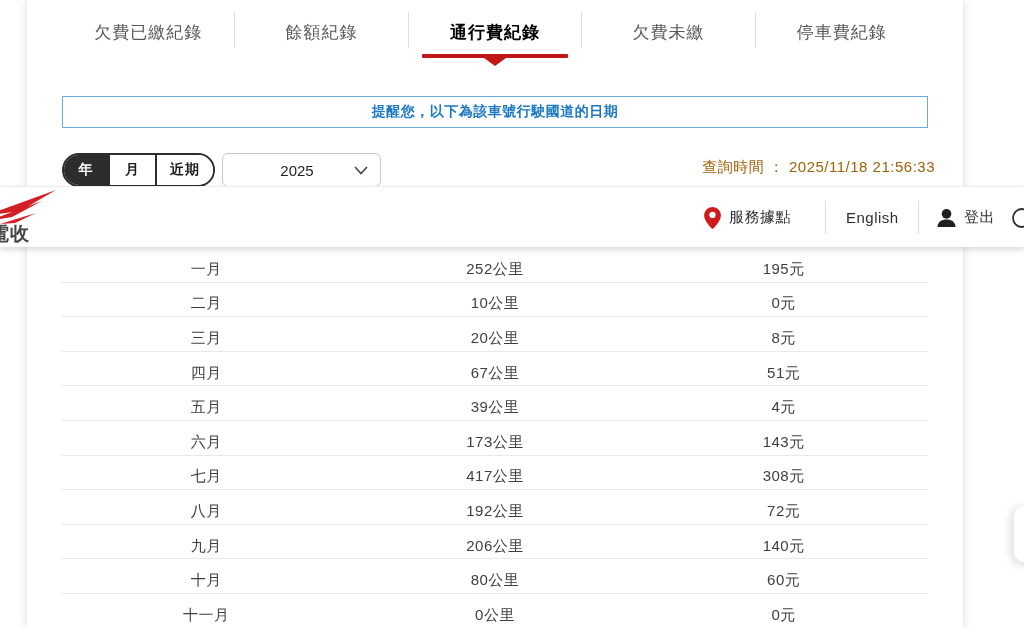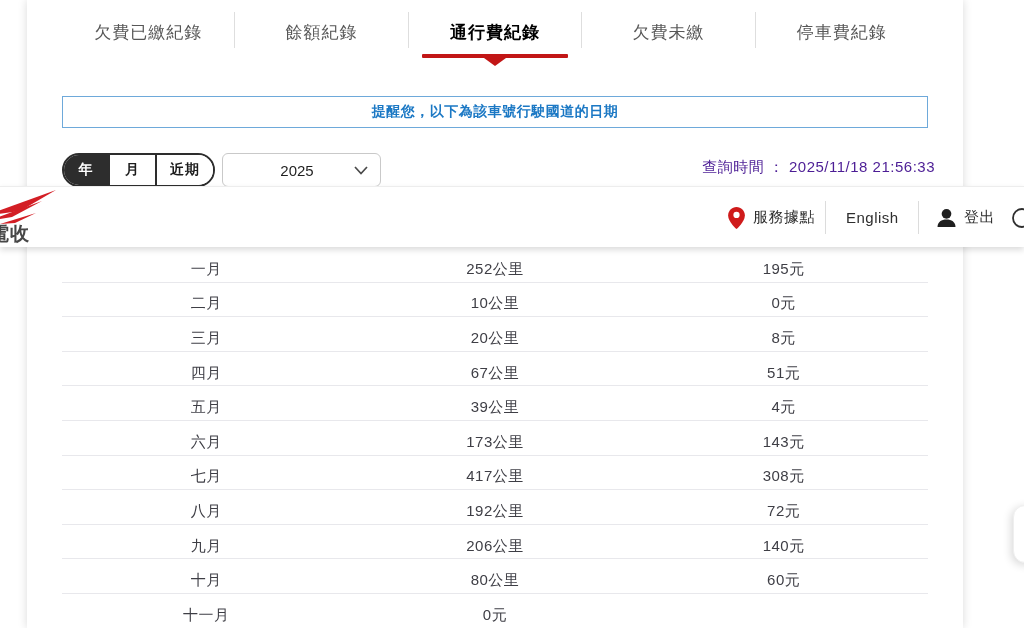--- a/index.html
+++ b/index.html
@@ -31,21 +31,21 @@
   .seg{border:none;background:#fff;color:#1c1c1c;font-size:14px;font-weight:bold;
     font-family:inherit;padding:0;cursor:pointer;letter-spacing:1px;}
   .seg.yr{width:44px;}
   .seg.mo{width:47px;border-left:2px solid #2d2d2d;}
   .seg.re{width:58px;border-left:2px solid #2d2d2d;}
   .seg.active{background:#2d2d2d;color:#fff;}
 
   .year-select{position:absolute;left:195px;top:153px;width:159px;height:34px;border:1px solid #c9c9c9;
     border-radius:6px;background:#fff;display:flex;align-items:center;padding:0 12px 0 17px;cursor:pointer;text-align:center;}
   .year-select .val{flex:1;font-size:15px;color:#1f1f1f;}
-  .query-time{position:absolute;right:28px;top:158px;font-size:15px;color:#4c1d95;letter-spacing:0.5px;}
+  .query-time{position:absolute;right:28px;top:158px;font-size:15px;color:#a16207;letter-spacing:0.5px;}
 
   
   .ttable{position:absolute;left:35px;top:248px;width:866px;}
   .trow{display:flex;height:34.6px;border-bottom:1px solid #e8e8ec;align-items:center;}
   .trow:last-child{border-bottom:none;}
   .tcell{width:33.333%;text-align:center;font-size:15px;color:#3e3e45;letter-spacing:0.5px;margin-top:9px;}
 
   
   .navbar{position:absolute;left:0;top:186px;width:1024px;height:61px;background:#fff;z-index:10;
     border-top:1px solid #ededed;box-shadow:0 3px 6px rgba(0,0,0,0.14);}
@@ -158,39 +158,40 @@
           <div class="tcell">206公里</div>
           <div class="tcell">140元</div>
         </div>
         <div class="trow">
           <div class="tcell">十月</div>
           <div class="tcell">80公里</div>
           <div class="tcell">60元</div>
         </div>
         <div class="trow">
           <div class="tcell">十一月</div>
+          <div class="tcell">0公里</div>
           <div class="tcell">0元</div>
         </div>
       </div>
   </div>
 
 </div>
 
 <div class="navbar">
 
   <div class="logo">
     <svg class="logo-swoosh" width="78" height="34" viewBox="0 0 78 34">
       <polygon points="2,26 74,0 38,21" fill="#d31e25"></polygon>
       <polygon points="6,31 60,11 30,27" fill="#d31e25"></polygon>
       <polygon points="18,34 54,23 33,33" fill="#d31e25"></polygon>
     </svg>
     <div class="logo-text">電收</div>
   </div>
 
-  <div class="nav-item" style="left:728px;">
+  <div class="nav-item" style="left:704px;">
     <svg width="17" height="22" viewBox="0 0 16 21">
       <path d="M8,0 C3.6,0 0,3.6 0,8 c0,6 8,13 8,13 s8,-7 8,-13 C16,3.6 12.4,0 8,0 z" fill="#cf1b1b"></path>
       <circle cx="8" cy="7.6" r="3" fill="#fff"></circle>
     </svg>
     <span class="nav-label">服務據點</span>
   </div>
 
   <div class="nav-divider" style="left:825px;"></div>
 
   <div class="nav-item" style="left:846px;">

